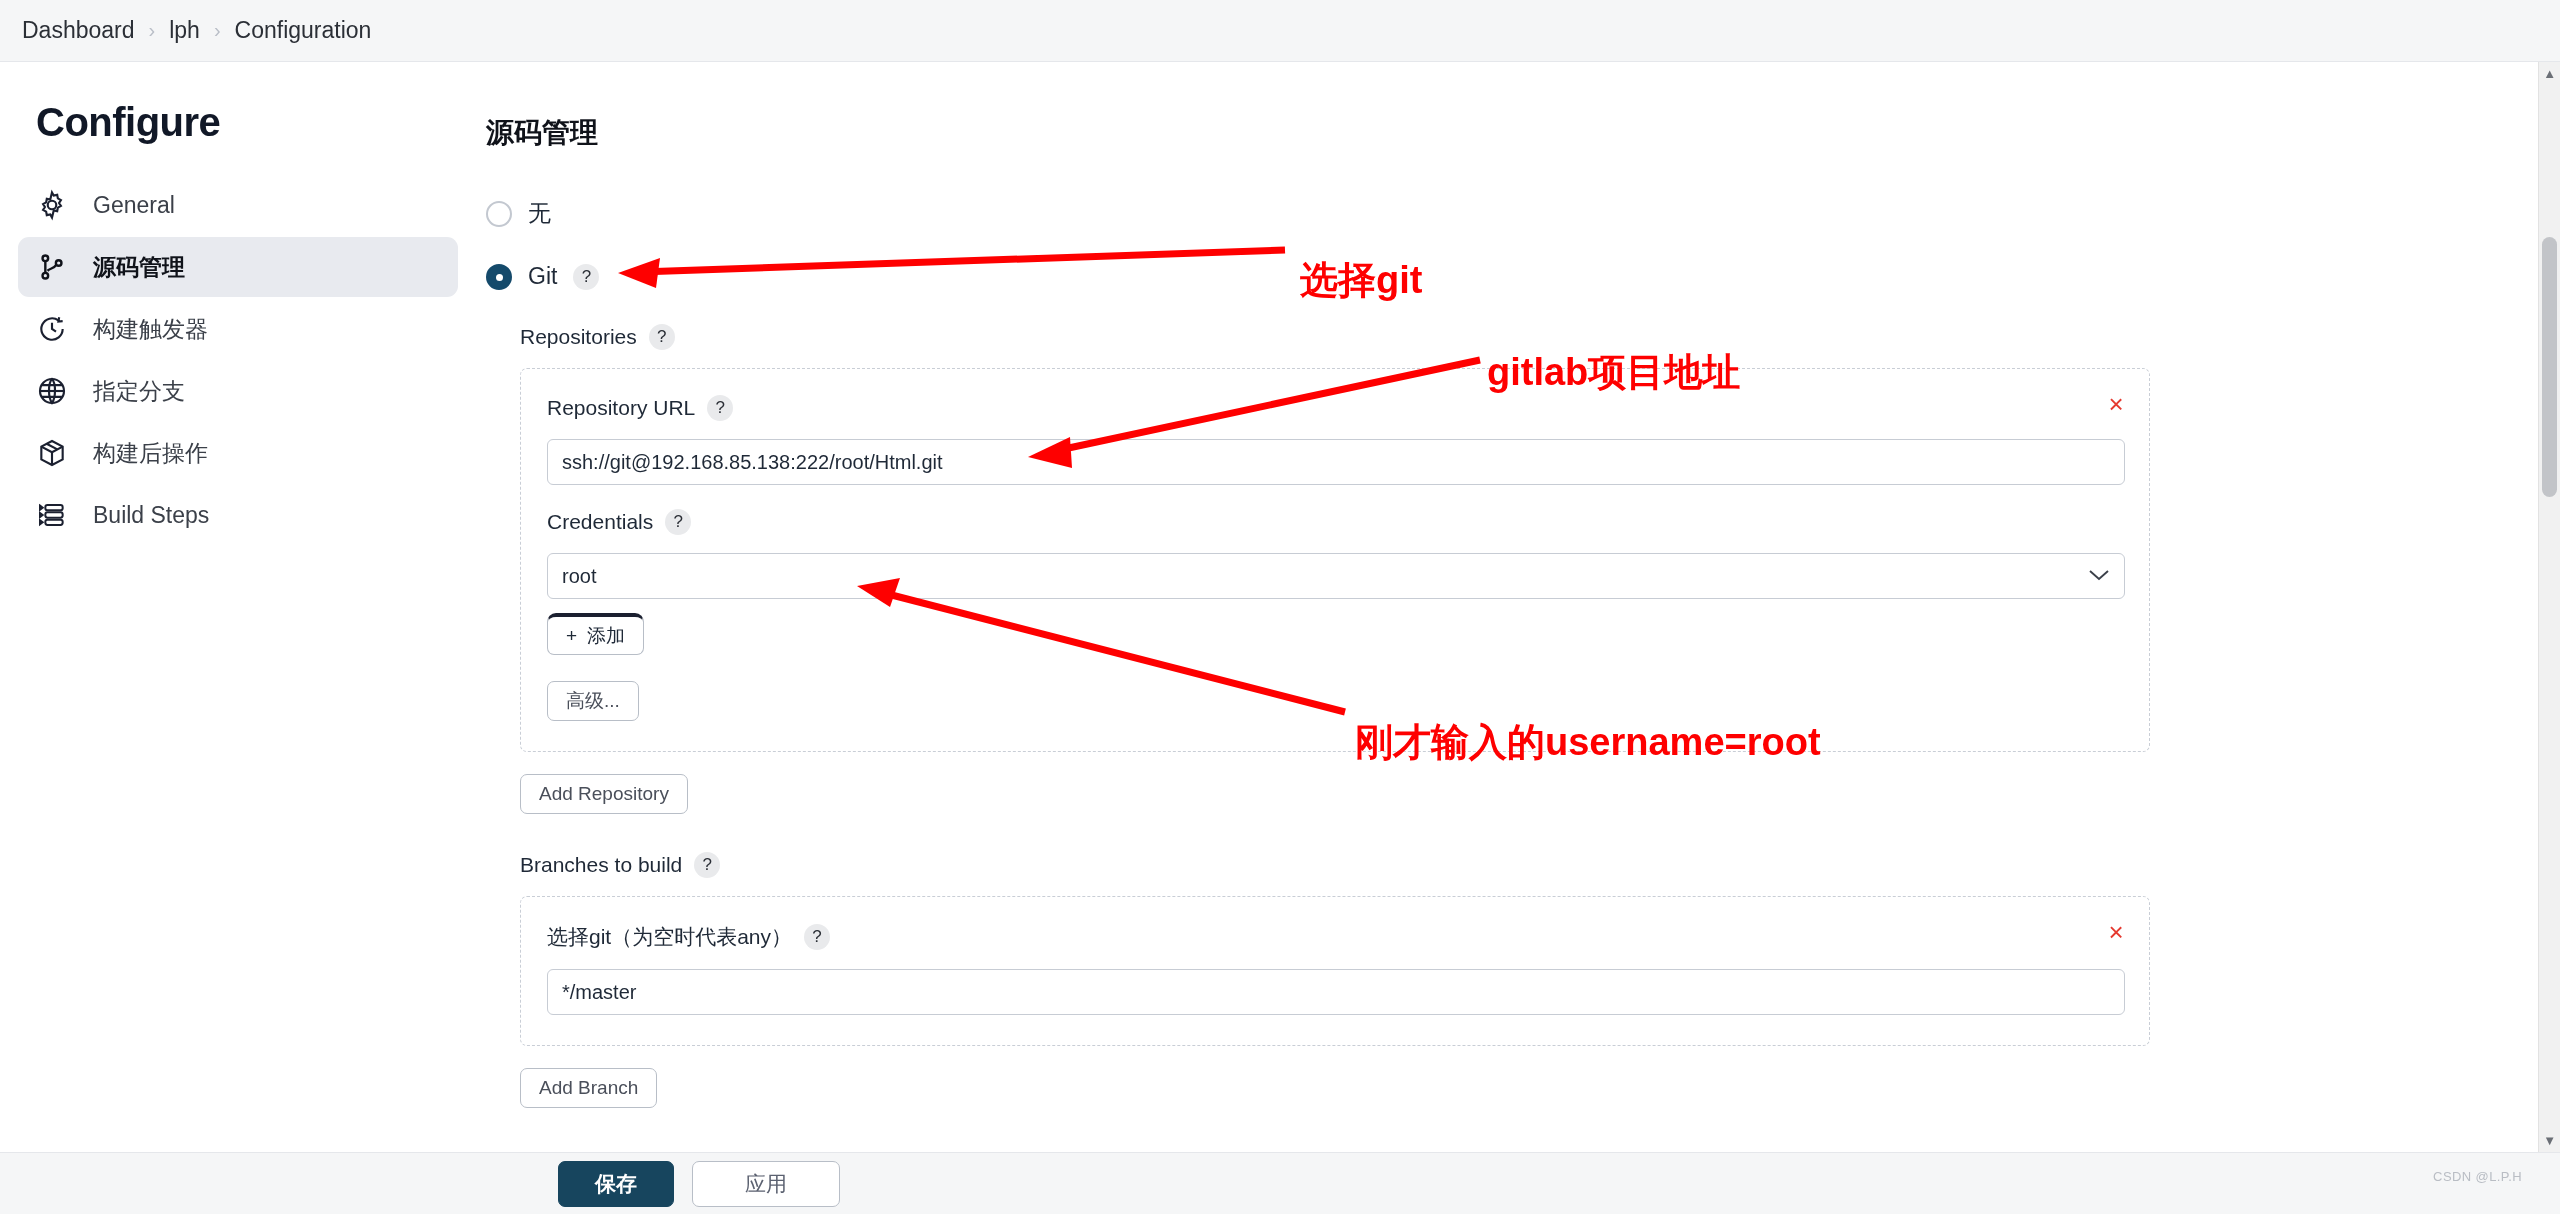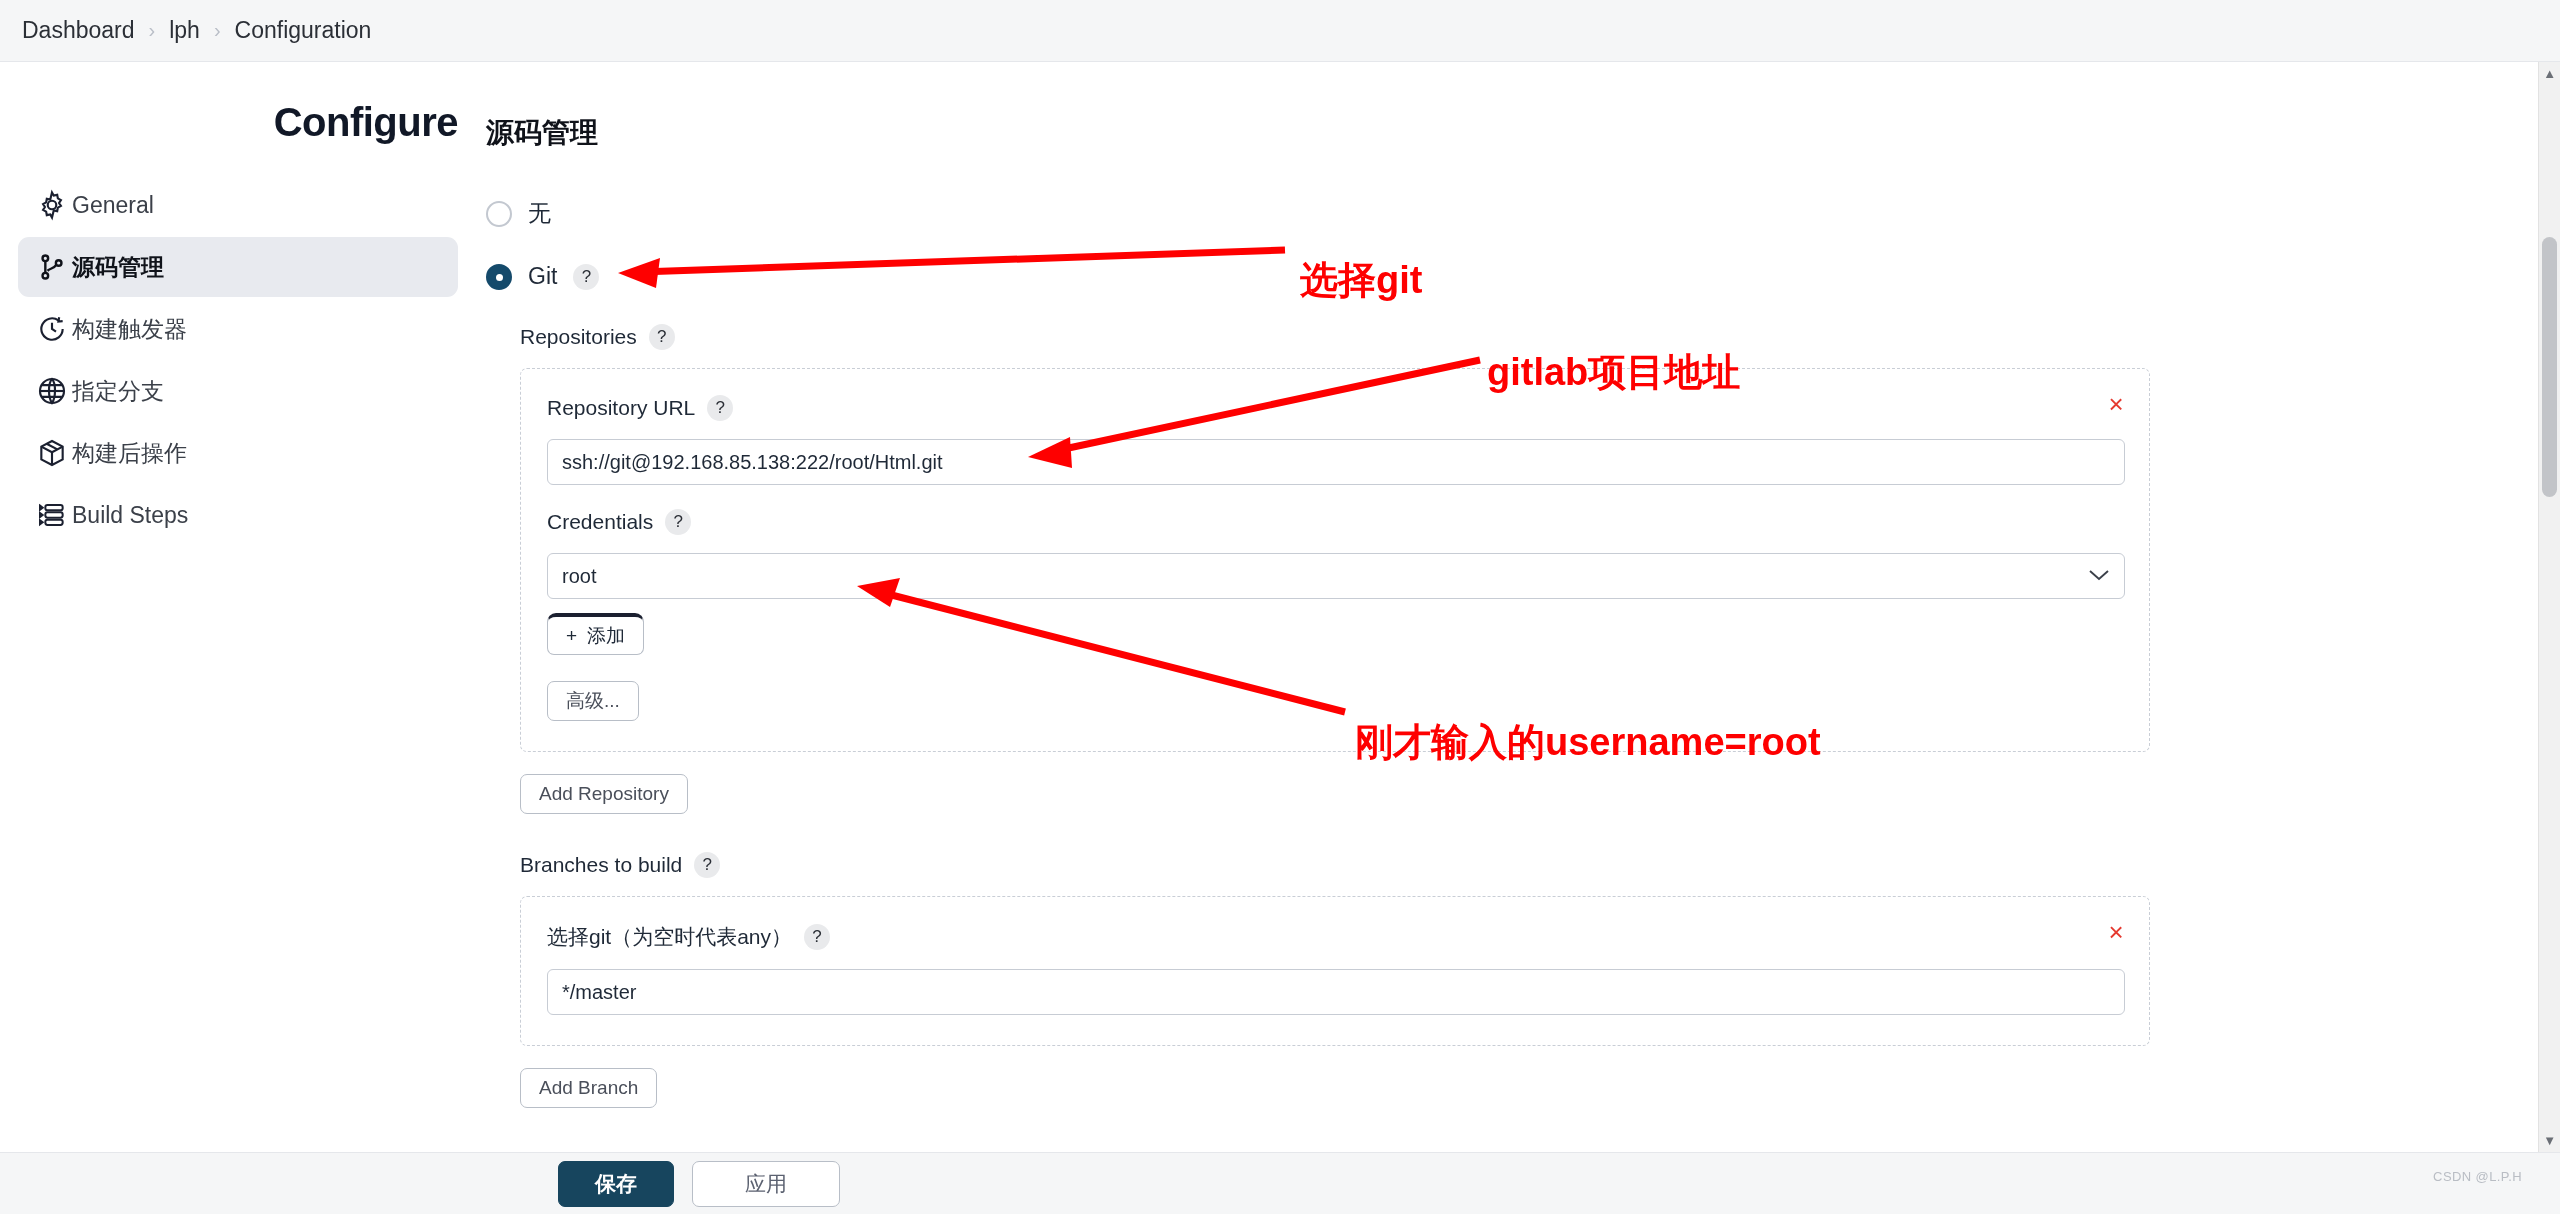--- a/index.html
+++ b/index.html
@@ -29,24 +29,24 @@
   .page{ display:flex; height:1152px; }
 
   
   .sidebar{
     width:476px; flex:0 0 476px;
     padding:26px 18px 0 18px;
     background:#fff;
   }
   .configure-title{
     font-size:40px; font-weight:bold; letter-spacing:-0.5px;
-    color:#111827; margin:12px 0 30px 18px;text-align:right;
+    color:#111827; margin:12px 0 30px 18px;
   }
   .side-item{
-    display:flex; align-items:center; gap:4px;
+    display:flex; align-items:center; gap:25px;
     height:60px; padding:0 18px;
     border-radius:11px; cursor:pointer;
     margin-bottom:2px;
   }
   .side-item.active{ background:#e8eaef; }
   .side-label{ font-size:23px; color:#3b4049; white-space:nowrap; }
   .side-item.active .side-label{ color:#10131a; font-weight:bold; }
   .side-icon{ width:32px; height:32px; flex:0 0 32px; display:block; }
   .side-icon svg{ width:32px; height:32px; display:block; }
 

